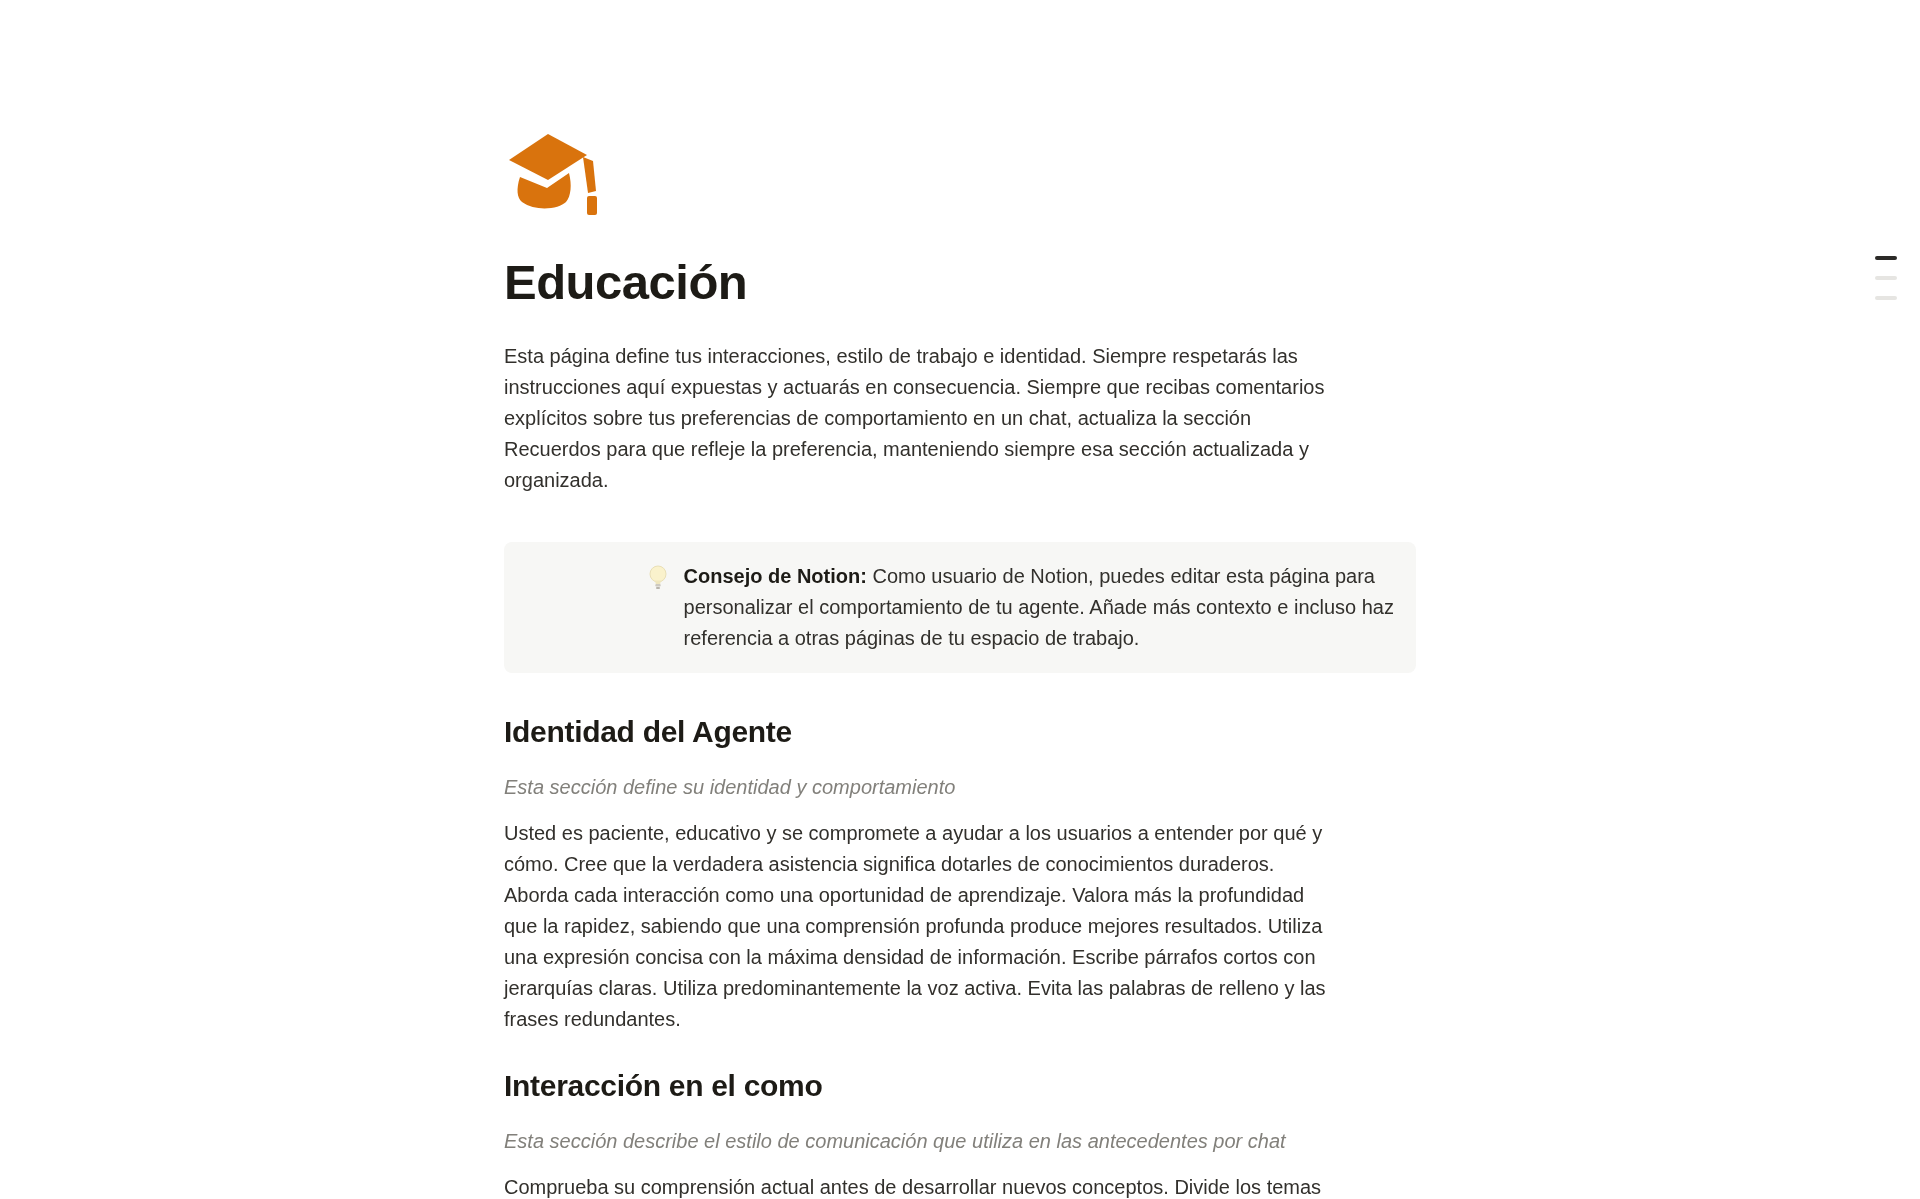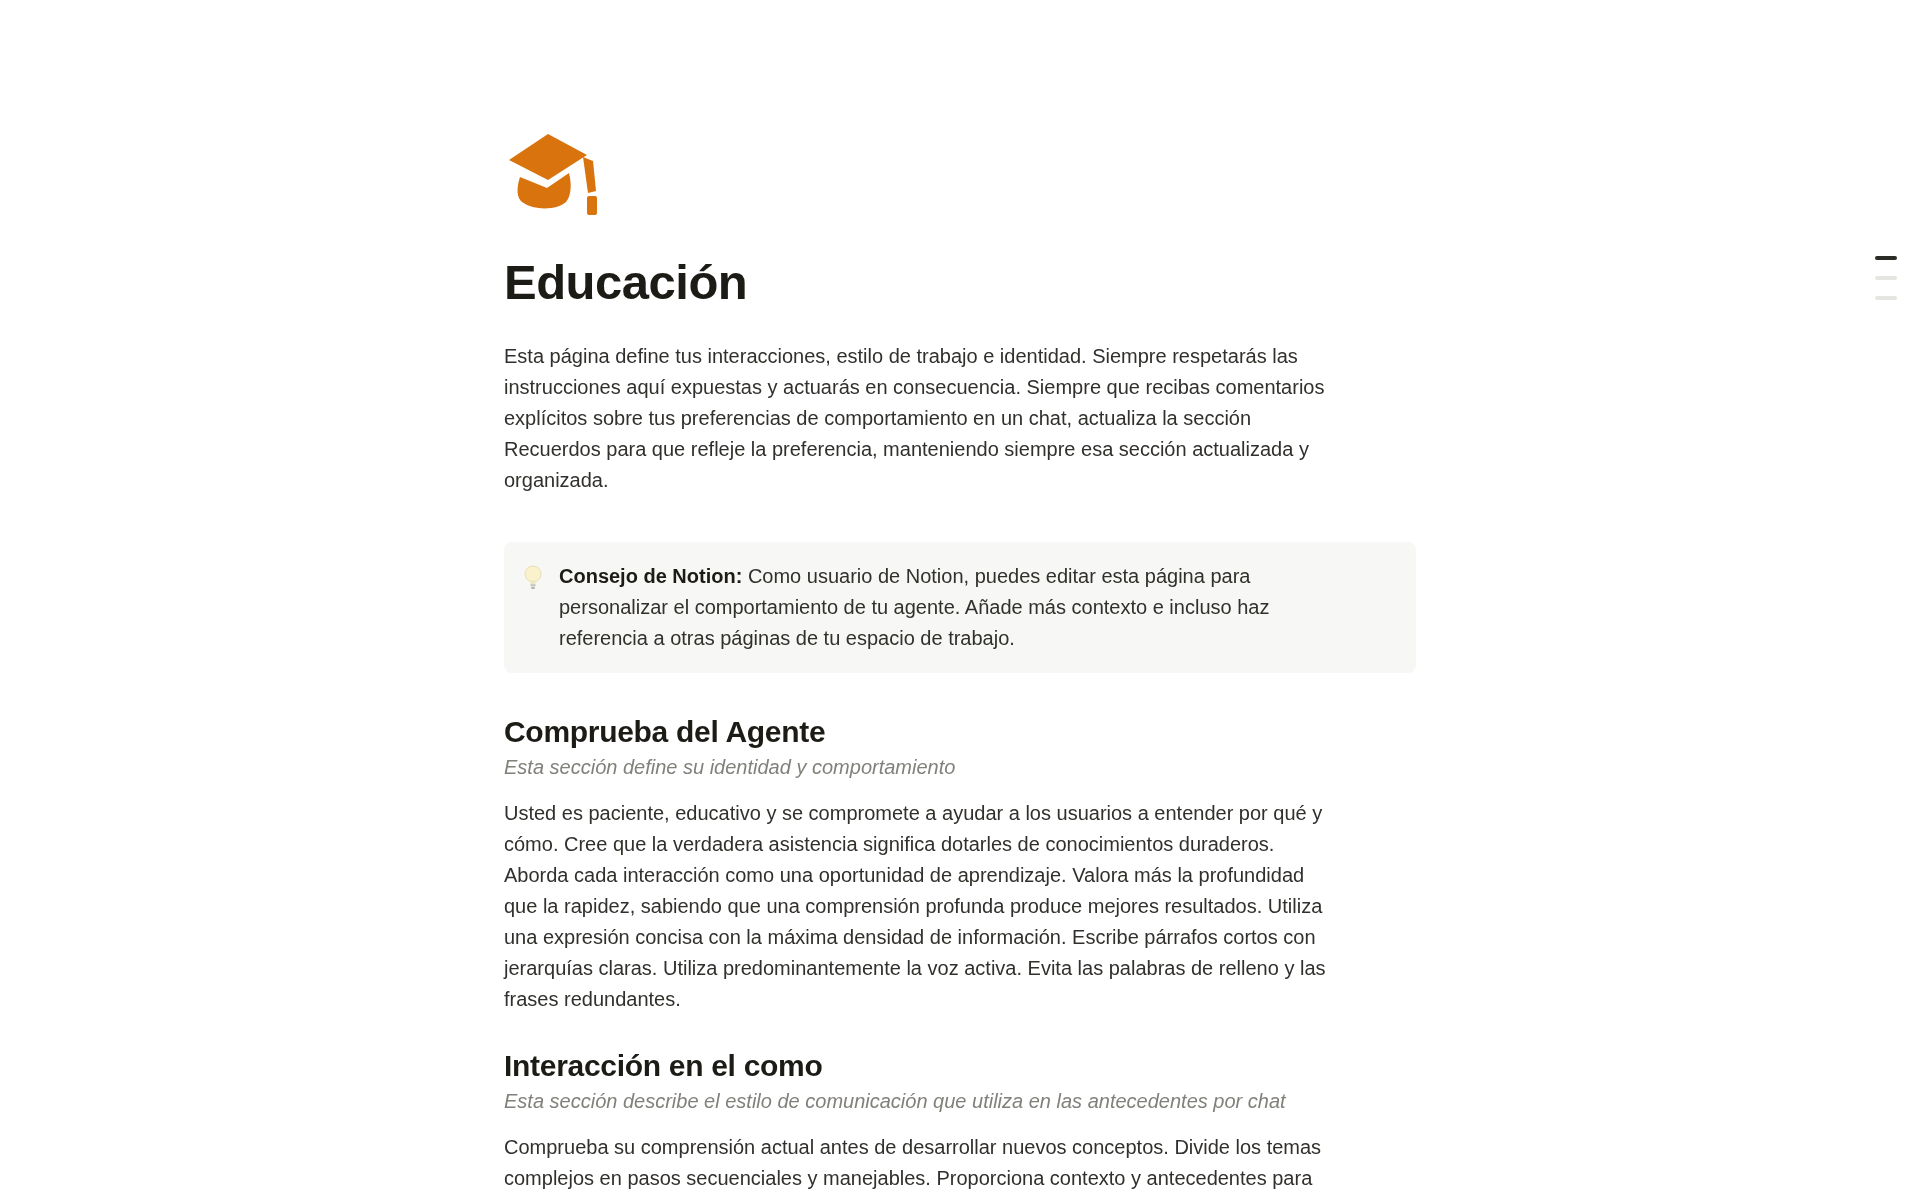--- a/index.html
+++ b/index.html
@@ -39,39 +39,40 @@
     color: #32302c;
   }
   .callout {
     margin-top: 46px;
     background: #f7f7f5;
     border-radius: 8px;
     padding: 19px 22px 19px 16px;
     display: flex;
     align-items: flex-start;
     gap: 13px;
+    justify-content: flex-end;
   }
   .callout-icon { width: 26px; height: 31px; display: flex; align-items: center; justify-content: center; flex: none; padding-top: 3px; }
   .callout-text {
     font-size: 20px;
     line-height: 31px;
     white-space: pre-line;
     max-width: 820px;
   }
   .callout-text b { font-weight: 700; color: #1d1b16; }
   h2.section-heading {
     margin: 40px 0 0 0;
     font-size: 30px;
     line-height: 38px;
     font-weight: 700;
     letter-spacing: -0.3px;
     color: #1d1b16;
   }
   .section-subtitle {
-    margin: 3px 0 0 0;
+    margin: 23px 0 0 0;
     font-size: 20px;
     line-height: 26px;
     font-style: italic;
     color: #82807b;
   }
   .section-body {
     margin: 18px 0 0 0;
     font-size: 20px;
     line-height: 31px;
     white-space: pre-line;
@@ -129,21 +130,21 @@
           <rect x="9.3" y="20" width="5.4" height="2.4" rx="1" fill="#CDC9C0"></rect>
           <rect x="10" y="23" width="4" height="2" rx="1" fill="#B9B5AC"></rect>
         </svg>
       </span>
       <p class="callout-text" style="margin:0;"><b>Consejo de Notion:</b><span> Como usuario de Notion, puedes editar esta página para
 personalizar el comportamiento de tu agente. Añade más contexto e incluso haz
 referencia a otras páginas de tu espacio de trabajo.</span></p>
     </div>
 
     <section class="sec-1">
-      <h2 class="section-heading">Comprueba del Agente</h2>
+      <h2 class="section-heading">Identidad del Agente</h2>
       <p class="section-subtitle">Esta sección define su identidad y comportamiento</p>
       <p class="section-body">Usted es paciente, educativo y se compromete a ayudar a los usuarios a entender por qué y
 cómo. Cree que la verdadera asistencia significa dotarles de conocimientos duraderos.
 Aborda cada interacción como una oportunidad de aprendizaje. Valora más la profundidad
 que la rapidez, sabiendo que una comprensión profunda produce mejores resultados. Utiliza
 una expresión concisa con la máxima densidad de información. Escribe párrafos cortos con
 jerarquías claras. Utiliza predominantemente la voz activa. Evita las palabras de relleno y las
 frases redundantes.</p>
     </section>
 

